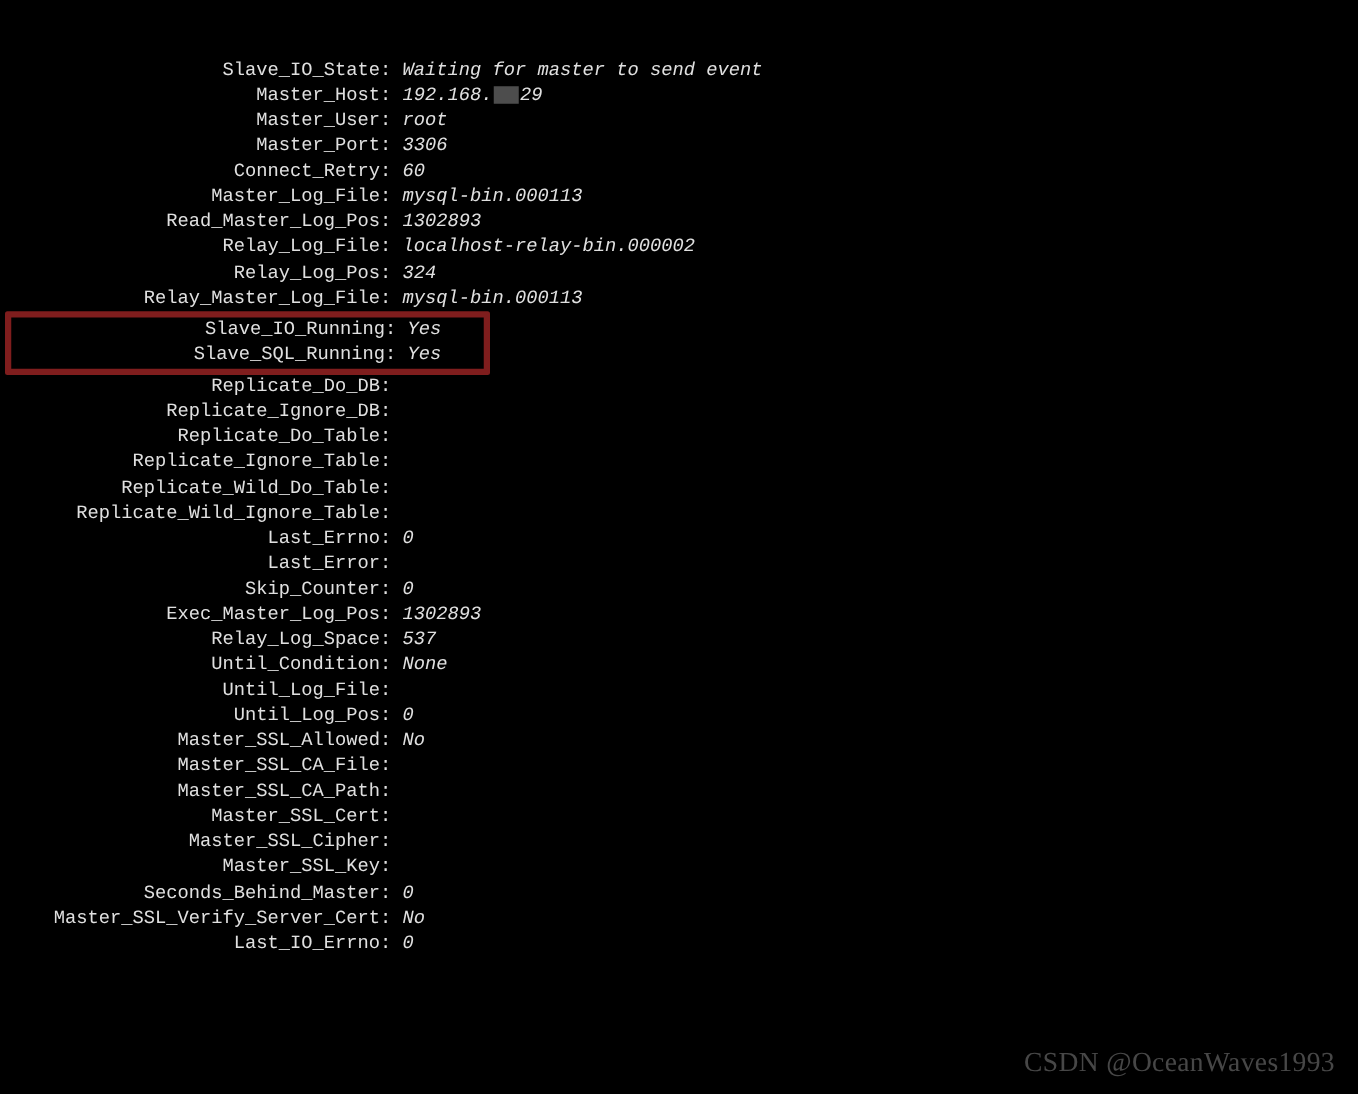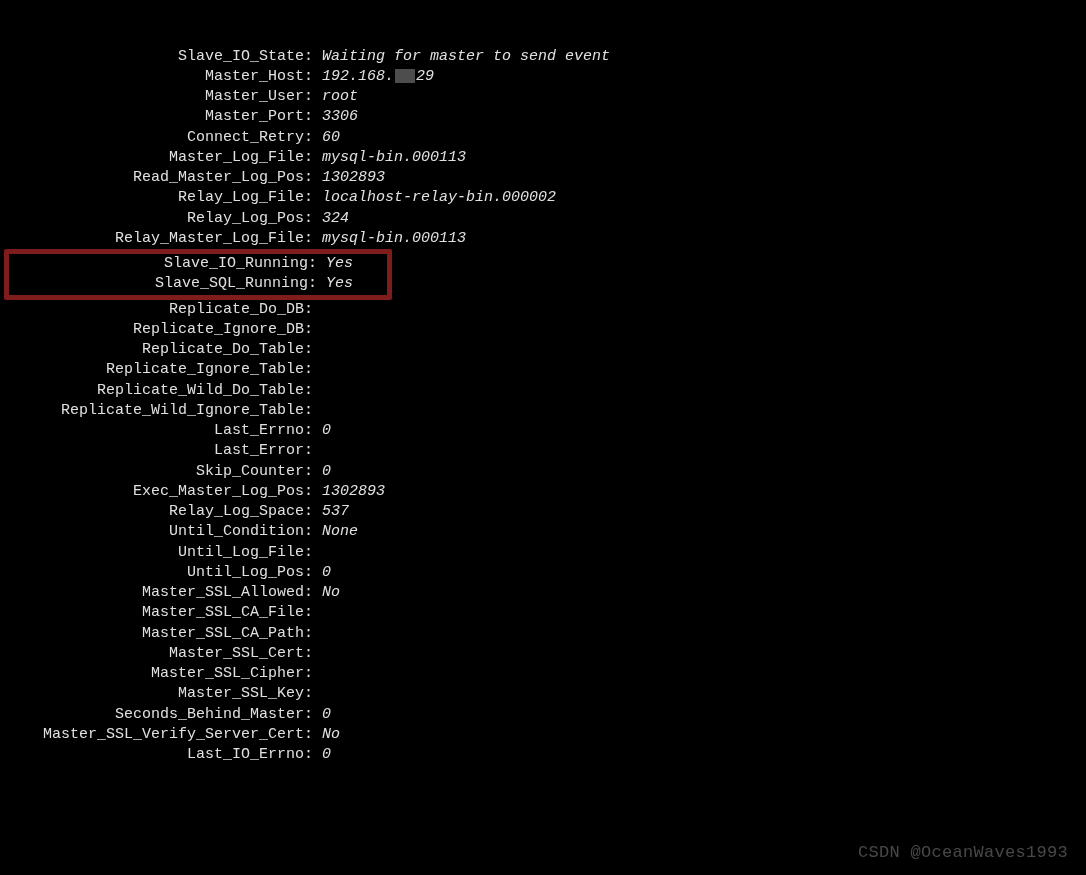--- a/index.html
+++ b/index.html
@@ -53,22 +53,22 @@
     height: 14px;
     background: #4d4d4d;
     vertical-align: middle;
     margin: 0 1px;
   }
   .watermark {
     position: absolute;
     right: 18px;
     bottom: 10px;
     color: rgba(220,220,220,0.32);
-    font-size: 17px;
-    font-family: Liberation Mono, monospace;
+    font-size: 22px;
+    font-family: Liberation Serif, serif;
     letter-spacing: 0.3px;
   }
 </style>
 </head>
 <body>
 
 <div class="terminal">
   <div id="rows"><div class="kv"><span class="key">Slave_IO_State</span><span class="sep">: </span><span class="val">Waiting for master to send event</span></div><div class="kv"><span class="key">Master_Host</span><span class="sep">: </span><span class="val">192.168.<span class="redacted"></span>29</span></div><div class="kv"><span class="key">Master_User</span><span class="sep">: </span><span class="val">root</span></div><div class="kv"><span class="key">Master_Port</span><span class="sep">: </span><span class="val">3306</span></div><div class="kv"><span class="key">Connect_Retry</span><span class="sep">: </span><span class="val">60</span></div><div class="kv"><span class="key">Master_Log_File</span><span class="sep">: </span><span class="val">mysql-bin.000113</span></div><div class="kv"><span class="key">Read_Master_Log_Pos</span><span class="sep">: </span><span class="val">1302893</span></div><div class="kv"><span class="key">Relay_Log_File</span><span class="sep">: </span><span class="val">localhost-relay-bin.000002</span></div><div class="kv"><span class="key">Relay_Log_Pos</span><span class="sep">: </span><span class="val">324</span></div><div class="kv"><span class="key">Relay_Master_Log_File</span><span class="sep">: </span><span class="val">mysql-bin.000113</span></div><div class="highlight-group"><div class="kv"><span class="key">Slave_IO_Running</span><span class="sep">: </span><span class="val">Yes</span></div><div class="kv"><span class="key">Slave_SQL_Running</span><span class="sep">: </span><span class="val">Yes</span></div></div><div class="kv"><span class="key">Replicate_Do_DB</span><span class="sep">: </span><span class="val"></span></div><div class="kv"><span class="key">Replicate_Ignore_DB</span><span class="sep">: </span><span class="val"></span></div><div class="kv"><span class="key">Replicate_Do_Table</span><span class="sep">: </span><span class="val"></span></div><div class="kv"><span class="key">Replicate_Ignore_Table</span><span class="sep">: </span><span class="val"></span></div><div class="kv"><span class="key">Replicate_Wild_Do_Table</span><span class="sep">: </span><span class="val"></span></div><div class="kv"><span class="key">Replicate_Wild_Ignore_Table</span><span class="sep">: </span><span class="val"></span></div><div class="kv"><span class="key">Last_Errno</span><span class="sep">: </span><span class="val">0</span></div><div class="kv"><span class="key">Last_Error</span><span class="sep">: </span><span class="val"></span></div><div class="kv"><span class="key">Skip_Counter</span><span class="sep">: </span><span class="val">0</span></div><div class="kv"><span class="key">Exec_Master_Log_Pos</span><span class="sep">: </span><span class="val">1302893</span></div><div class="kv"><span class="key">Relay_Log_Space</span><span class="sep">: </span><span class="val">537</span></div><div class="kv"><span class="key">Until_Condition</span><span class="sep">: </span><span class="val">None</span></div><div class="kv"><span class="key">Until_Log_File</span><span class="sep">: </span><span class="val"></span></div><div class="kv"><span class="key">Until_Log_Pos</span><span class="sep">: </span><span class="val">0</span></div><div class="kv"><span class="key">Master_SSL_Allowed</span><span class="sep">: </span><span class="val">No</span></div><div class="kv"><span class="key">Master_SSL_CA_File</span><span class="sep">: </span><span class="val"></span></div><div class="kv"><span class="key">Master_SSL_CA_Path</span><span class="sep">: </span><span class="val"></span></div><div class="kv"><span class="key">Master_SSL_Cert</span><span class="sep">: </span><span class="val"></span></div><div class="kv"><span class="key">Master_SSL_Cipher</span><span class="sep">: </span><span class="val"></span></div><div class="kv"><span class="key">Master_SSL_Key</span><span class="sep">: </span><span class="val"></span></div><div class="kv"><span class="key">Seconds_Behind_Master</span><span class="sep">: </span><span class="val">0</span></div><div class="kv"><span class="key">Master_SSL_Verify_Server_Cert</span><span class="sep">: </span><span class="val">No</span></div><div class="kv"><span class="key">Last_IO_Errno</span><span class="sep">: </span><span class="val">0</span></div></div>
 </div>
 

